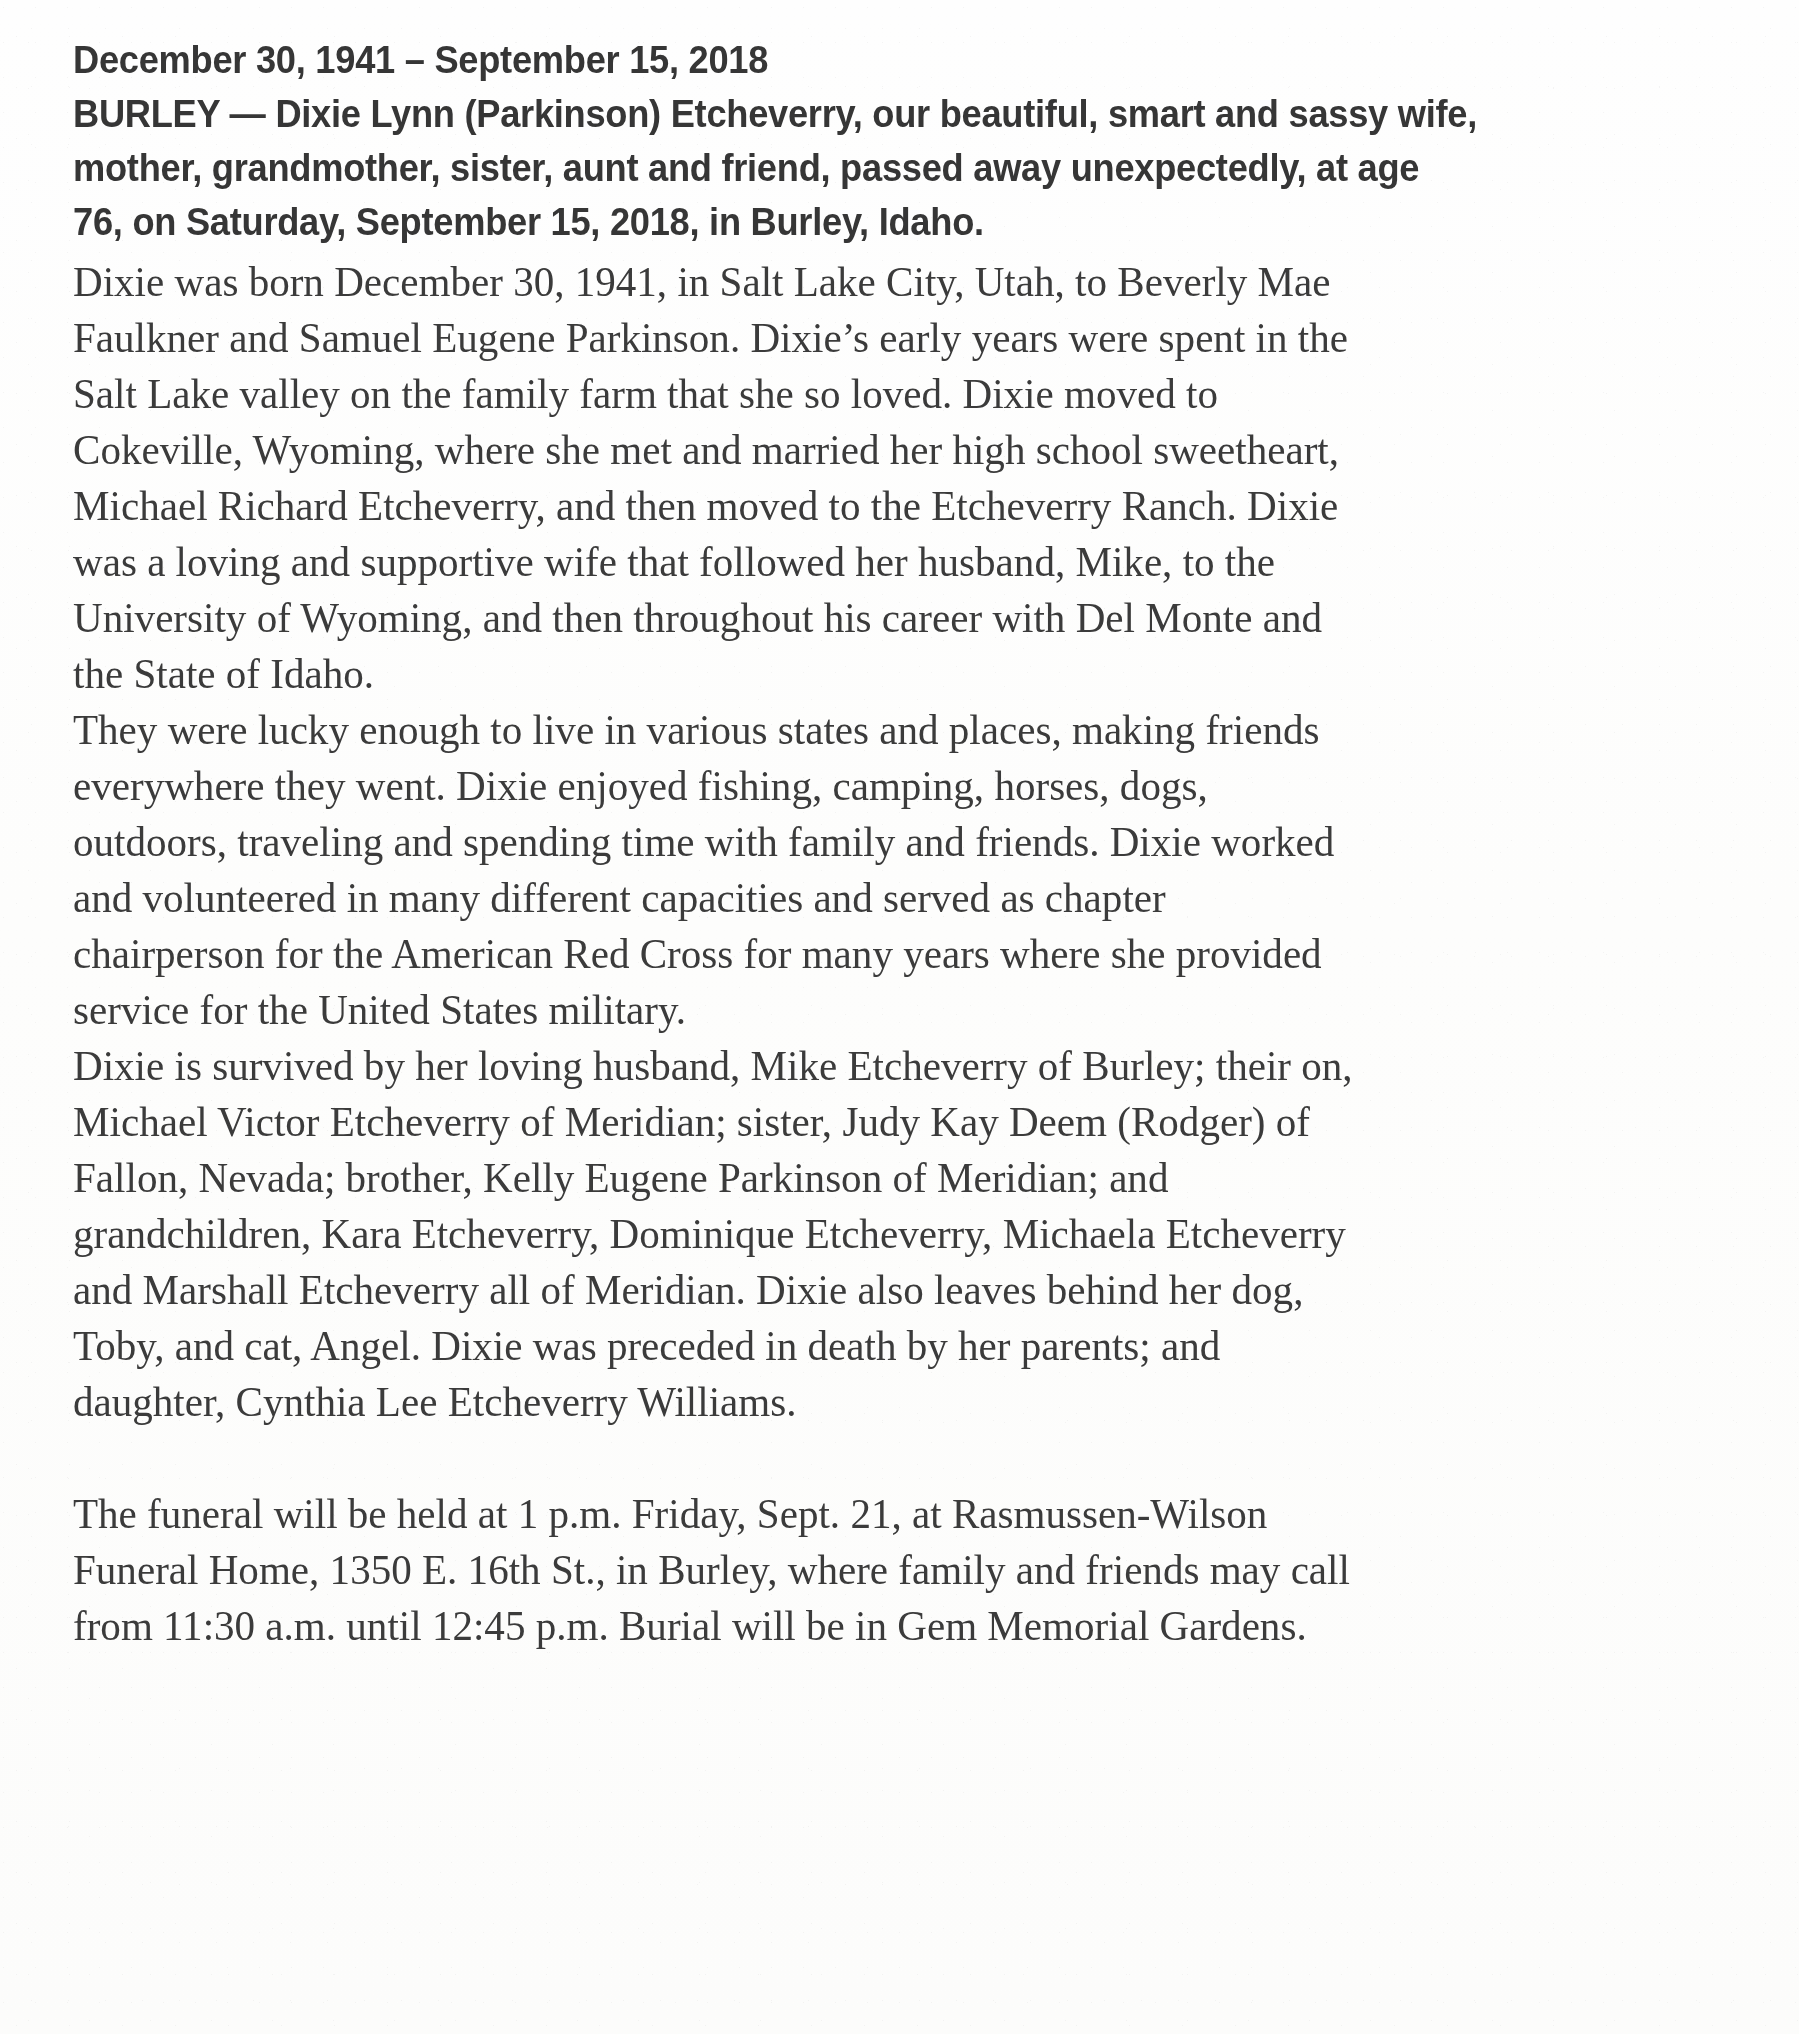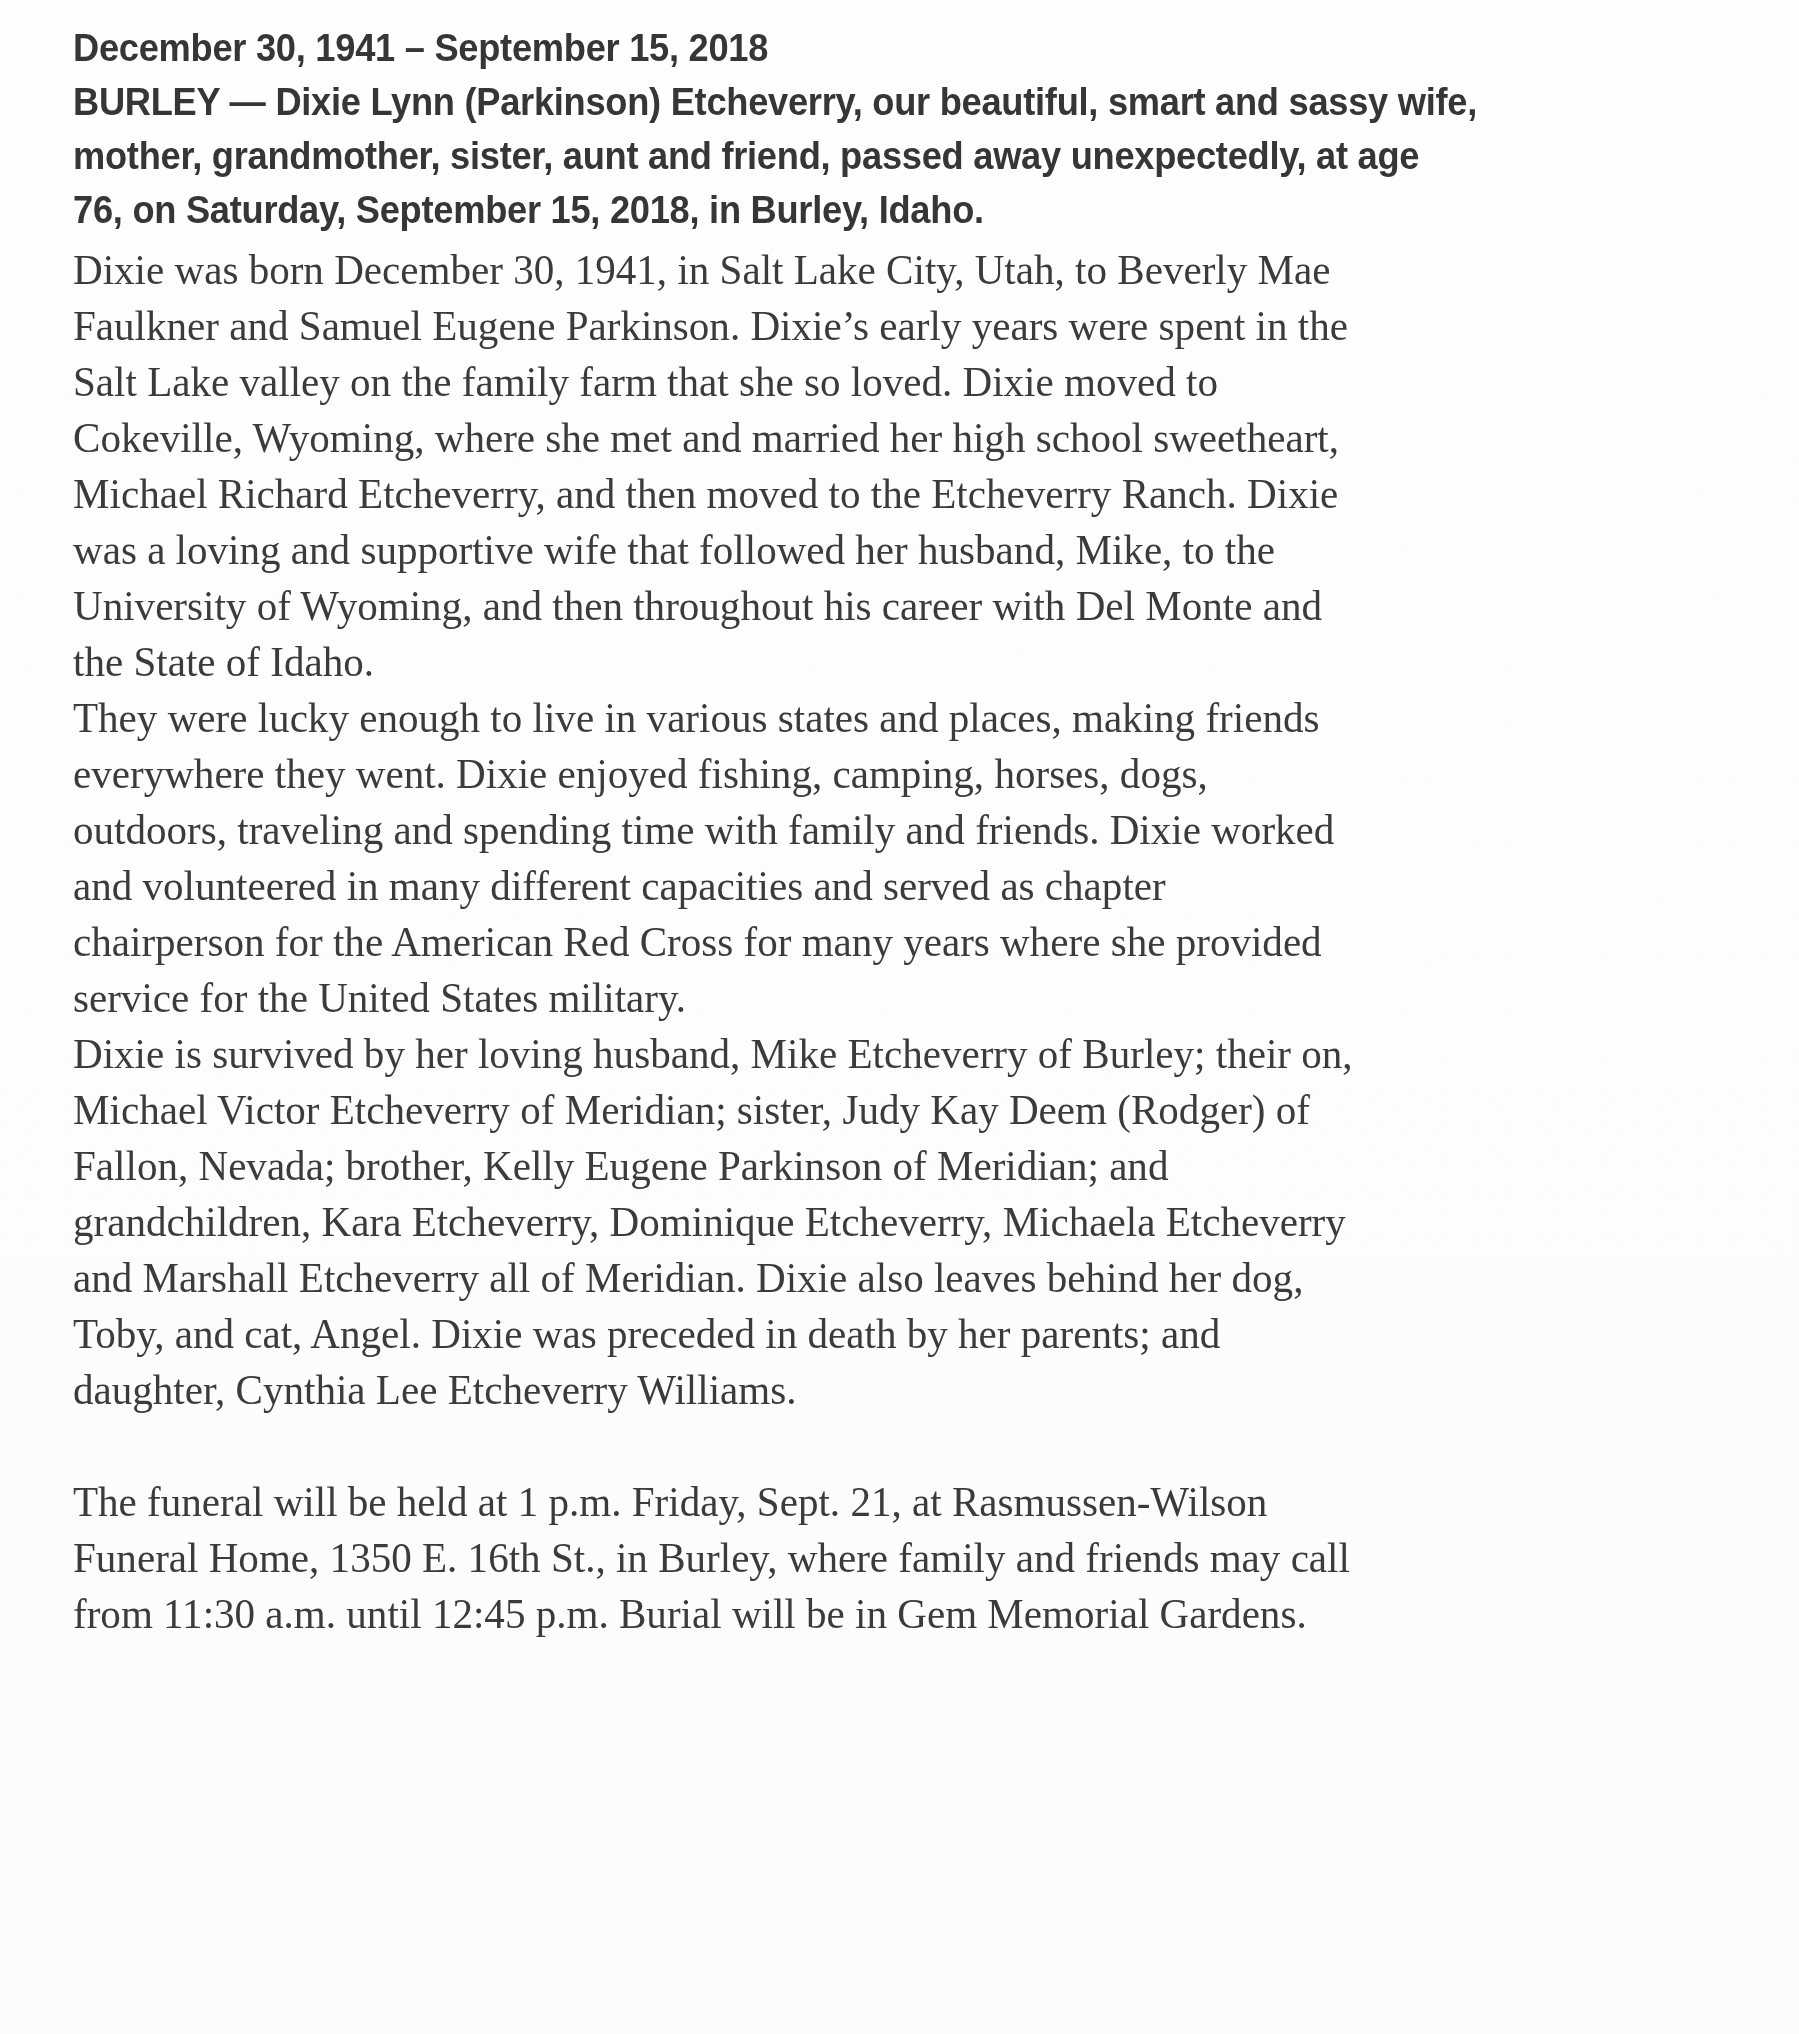--- a/index.html
+++ b/index.html
@@ -22,21 +22,21 @@
     height: 2035px;
     background:
       linear-gradient(180deg, #fefefe 0%, #fdfdfc 45%, #fcfcfb 100%);
     box-sizing: border-box;
     padding: 0;
   }
 
   .clipping {
     position: absolute;
     left: 73px;
-    top: 21px;
+    top: 33px;
     width: 1669px;
   }
 
   
   .lead-block {
     font-family: "Liberation Sans Narrow", "Liberation Sans", "DejaVu Sans", sans-serif;
     font-weight: 700;
     font-size: 39px;
     line-height: 54px;
     color: #363636;

